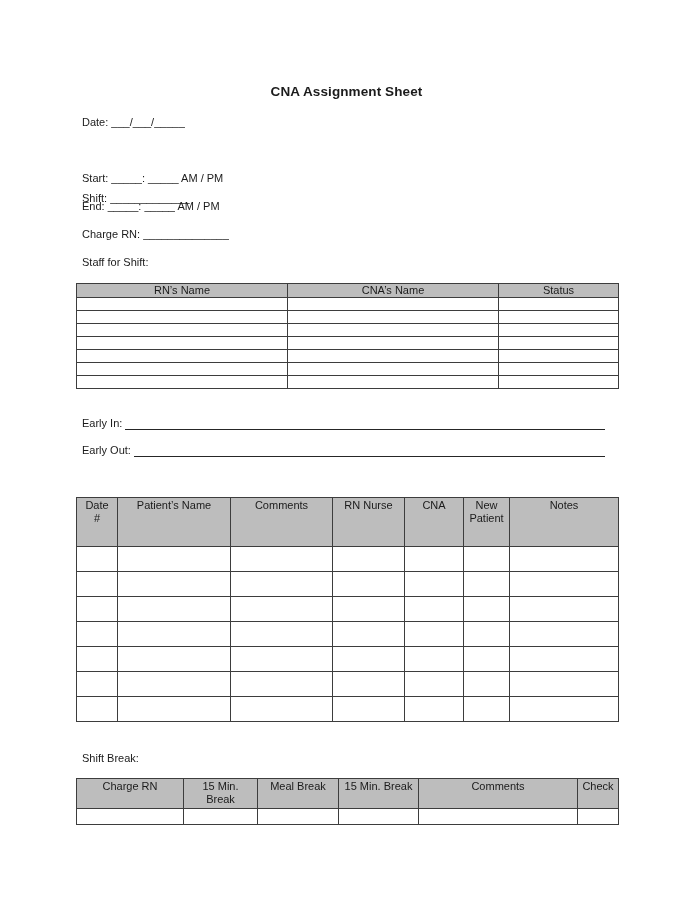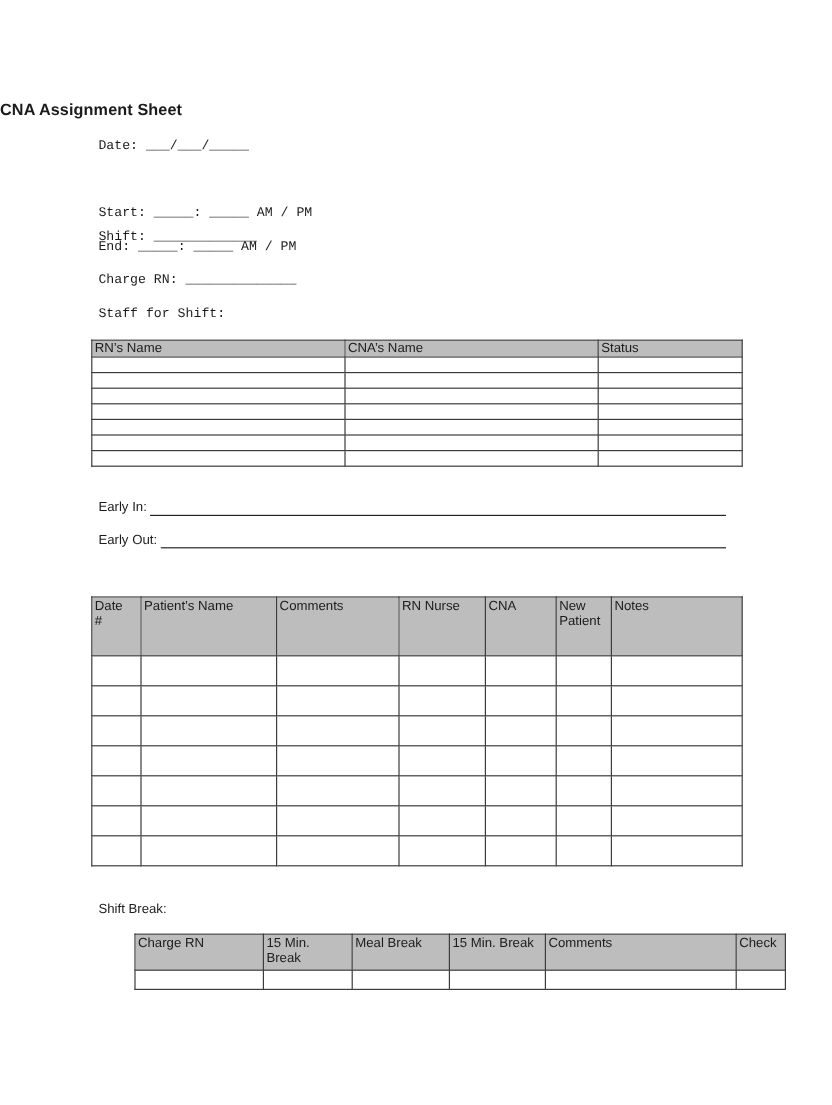--- a/index.html
+++ b/index.html
@@ -19,32 +19,31 @@
     background: #ffffff;
     font-family: "Liberation Sans", sans-serif;
     color: var(--text);
     overflow: hidden;
   }
   .title {
     position: absolute;
     top: 84px;
     left: 0;
     width: 693px;
-    text-align: left;
+    text-align: center;
     font-size: 13.5px;
     font-weight: bold;
     letter-spacing: 0.1px;
   }
   .field {
     position: absolute;
     left: 82px;
     font-size: 11px;
     line-height: 13px;
     white-space: pre;
-    font-family: Liberation Mono, monospace;
   }
   .f-date      { top: 116px; }
   .f-shift     { top: 144px; margin-top: 48px; }
   .f-start     { top: 172px; }
   .f-end       { top: 200px; }
   .f-chargern  { top: 228px; }
   .f-staff     { top: 256px; }
 
   .ufield {
     position: absolute;
@@ -85,35 +84,35 @@
     border: 1.5px solid var(--border);
   }
   table.tbl th, table.tbl td {
     border: 1px solid var(--border);
     padding: 0 2px;
     overflow: hidden;
   }
   table.tbl th {
     background: var(--header-bg);
     font-weight: normal;
-    text-align: left;
+    text-align: center;
     white-space: pre-line;
     line-height: 13px;
   }
   table.tbl td { background: #ffffff; }
 
   #staff-table { top: 283px; }
   #staff-table th { height: 13px; vertical-align: middle; }
   #staff-table td { height: 12px; }
 
   #assignment-table { top: 497px; }
   #assignment-table th { height: 47px; vertical-align: top; padding-top: 1px; }
   #assignment-table td { height: 24px; }
 
-  #break-table { top: 778px; margin-left: 36px; }
+  #break-table { top: 778px; }
   #break-table th { height: 28px; vertical-align: top; padding-top: 1px; }
   #break-table td { height: 15px; }
 </style>
 </head>
 <body>
 
 <div class="page">
 
   <div class="title">CNA Assignment Sheet</div>
 

